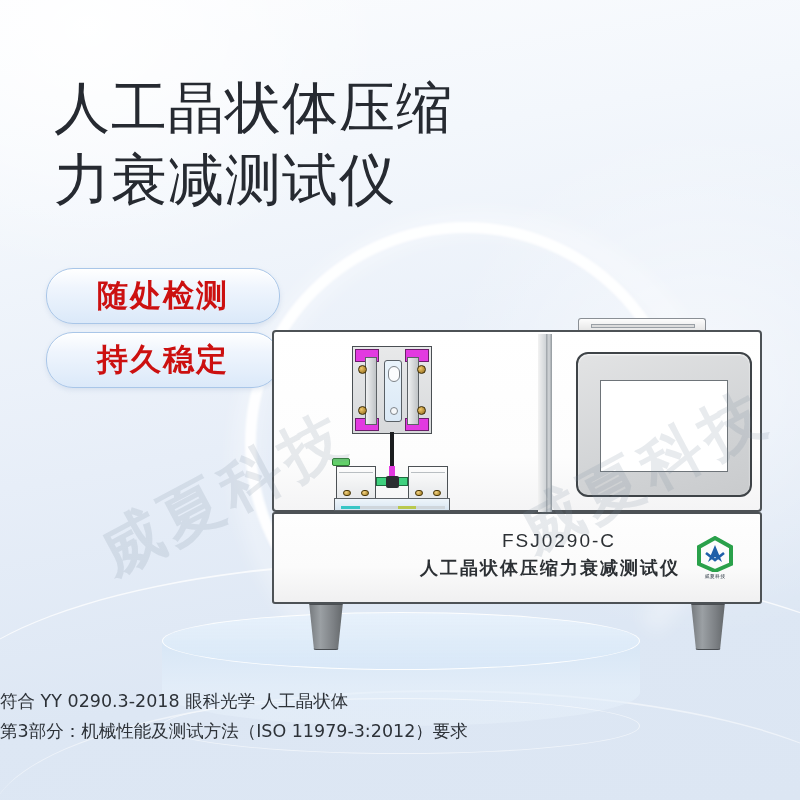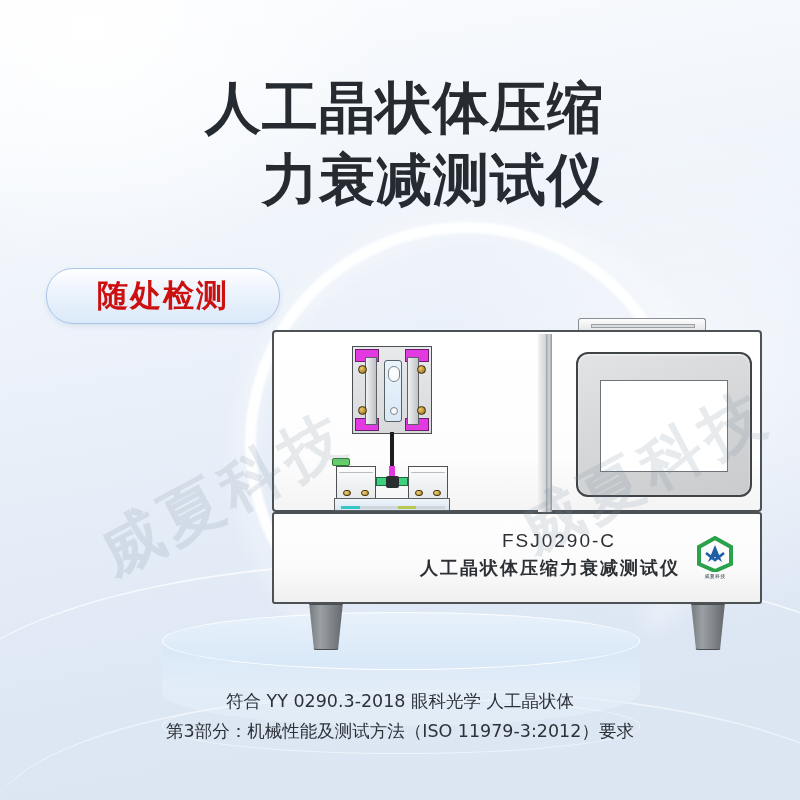--- a/index.html
+++ b/index.html
@@ -49,26 +49,25 @@
   }
   .swoosh2{
     position:absolute;left:-10px;top:690px;width:900px;height:260px;
     border-radius:50%;
     border-top:2px solid rgba(255,255,255,.5);
     pointer-events:none;
   }
 
   
   .headline{
-    position:absolute;left:44px;top:72px;width:560px;
+    position:absolute;left:54px;top:72px;width:560px;
     font-family:"DejaVu Sans","Liberation Sans",sans-serif;
-    font-weight:bold;color:#262a31;
+    font-weight:normal;color:#262a31;
     font-size:56px;line-height:72px;letter-spacing:1px;
     white-space:pre-line;
-    text-align:right;
   }
 
   
   .badges{position:absolute;left:46px;top:268px;}
   .badge{
     width:232px;height:54px;margin-bottom:8px;
     border-radius:27px;
     border:1px solid #a9c6e8;
     background:linear-gradient(180deg,#ffffff 0%,#eff5fd 35%,#dbe9f9 100%);
     box-shadow:0 2px 5px rgba(120,150,190,.18), inset 0 1px 0 #fff;
@@ -229,21 +228,21 @@
     position:absolute;color:rgba(120,135,155,.17);
     font-family:"DejaVu Sans","Liberation Sans",sans-serif;font-weight:bold;
     font-size:62px;letter-spacing:6px;transform:rotate(-28deg);
     white-space:nowrap;pointer-events:none;user-select:none;
   }
   .wm1{left:88px;top:452px;}
   .wm2{left:508px;top:430px;}
 
   
   .caption{
-    position:absolute;left:0;top:686px;width:800px;text-align:center;
+    position:absolute;left:0;top:686px;width:800px;text-align:left;
     font-family:"DejaVu Sans","Liberation Sans",sans-serif;
     font-size:17.5px;line-height:30px;color:#2d3238;white-space:pre-line;
   }
 </style>
 </head>
 <body>
 
 <div id="poster">
 
   <div class="bg-glow-tl"></div>
@@ -252,20 +251,23 @@
   <div class="halo-arc"></div>
   <div class="swoosh"></div>
   <div class="swoosh2"></div>
 
   <div class="headline">人工晶状体压缩
 力衰减测试仪</div>
 
   <div class="badges">
     <div class="badge">
       <span>随处检测</span>
+    </div>
+    <div class="badge">
+      <span>持久稳定</span>
     </div>
   </div>
 
   <div class="pedestal">
     <div class="ped-body"></div>
     <div class="ped-bot"></div>
     <div class="ped-top"></div>
   </div>
 
   <div class="machine">

